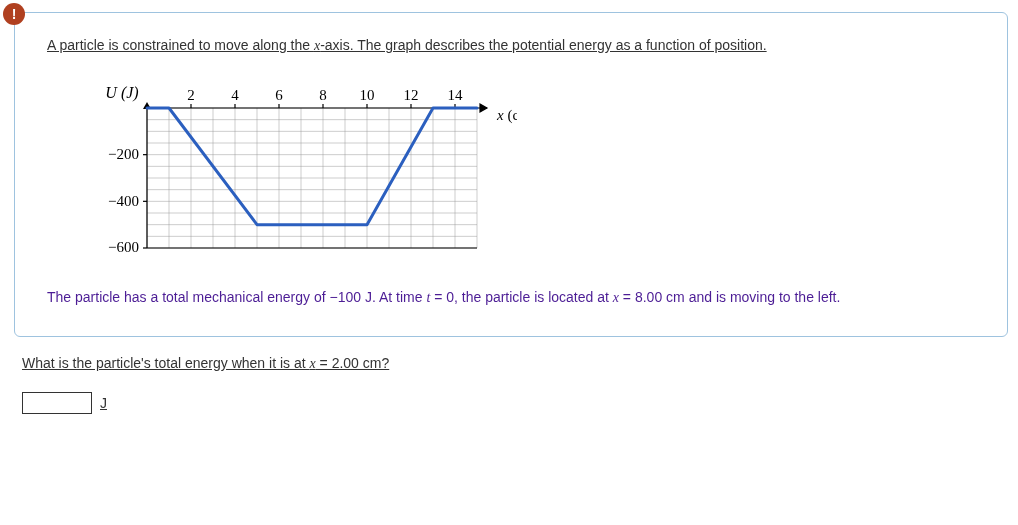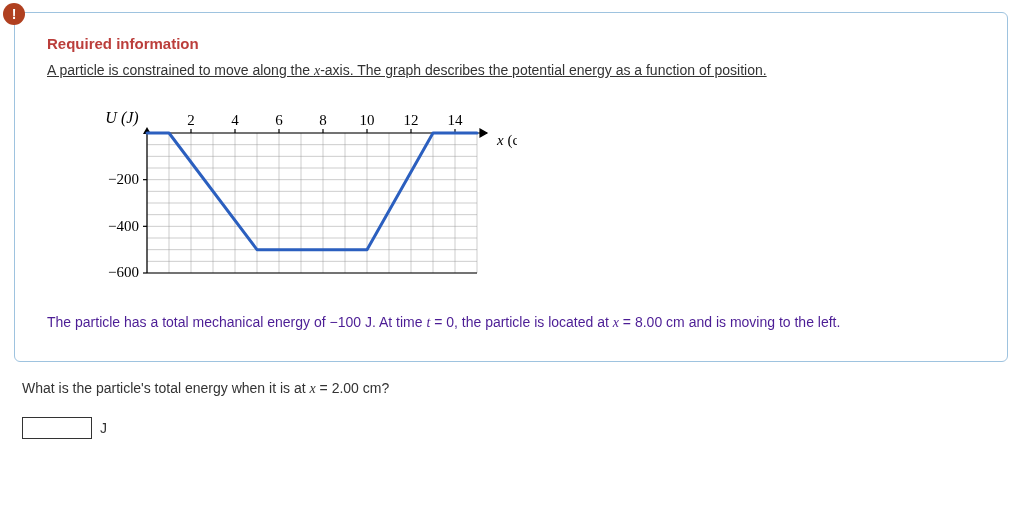--- a/index.html
+++ b/index.html
@@ -41,39 +41,39 @@
     font-size: 15px;
     margin-bottom: 8px;
   }
   .desc { color: #333; line-height: 1.5; margin-bottom: 22px; text-decoration: underline; }
   .chart-wrap { position: relative; width: 440px; height: 190px; margin-left: 30px; margin-bottom: 20px; }
   .chart-wrap svg { display: block; }
   .footnote { color: #4c1d95; line-height: 1.4; }
   .footnote i { font-style: italic; }
   .question-block {
     margin: 10px 10px 8px 22px;
+    text-decoration: underline;
   }
   .question-text { margin-bottom: 20px; font-style: italic;}
   .answer-row { display: flex; align-items: center; gap: 8px; }
   .answer-input {
     width: 70px; height: 22px; border: 1px solid #333; padding: 2px 4px;
     font-size: 13px;
   }
   .unit { color: #333; }
   .serif { font-family: "Times New Roman", Times, serif; }
 </style>
 </head>
 <body>
 
 <div class="alert-icon">
   <span>!</span>
 </div>
 
 <div class="card">
-  <div class="req-heading">Required information</div>
   <div class="desc">
     <span>A particle is constrained to move along the </span><i class="serif">x</i><span>-axis. The graph describes the potential energy as a function of position.</span>
   </div>
 
   <div class="chart-wrap">
     <svg width="440" height="190" viewBox="0 0 440 190">
 
       <text x="45" y="20" font-family="Times New Roman, serif" font-style="italic" font-size="16" text-anchor="middle">U (J)</text>
 
       <text x="114" y="22" font-family="Times New Roman, serif" font-size="15" text-anchor="middle">2</text>

